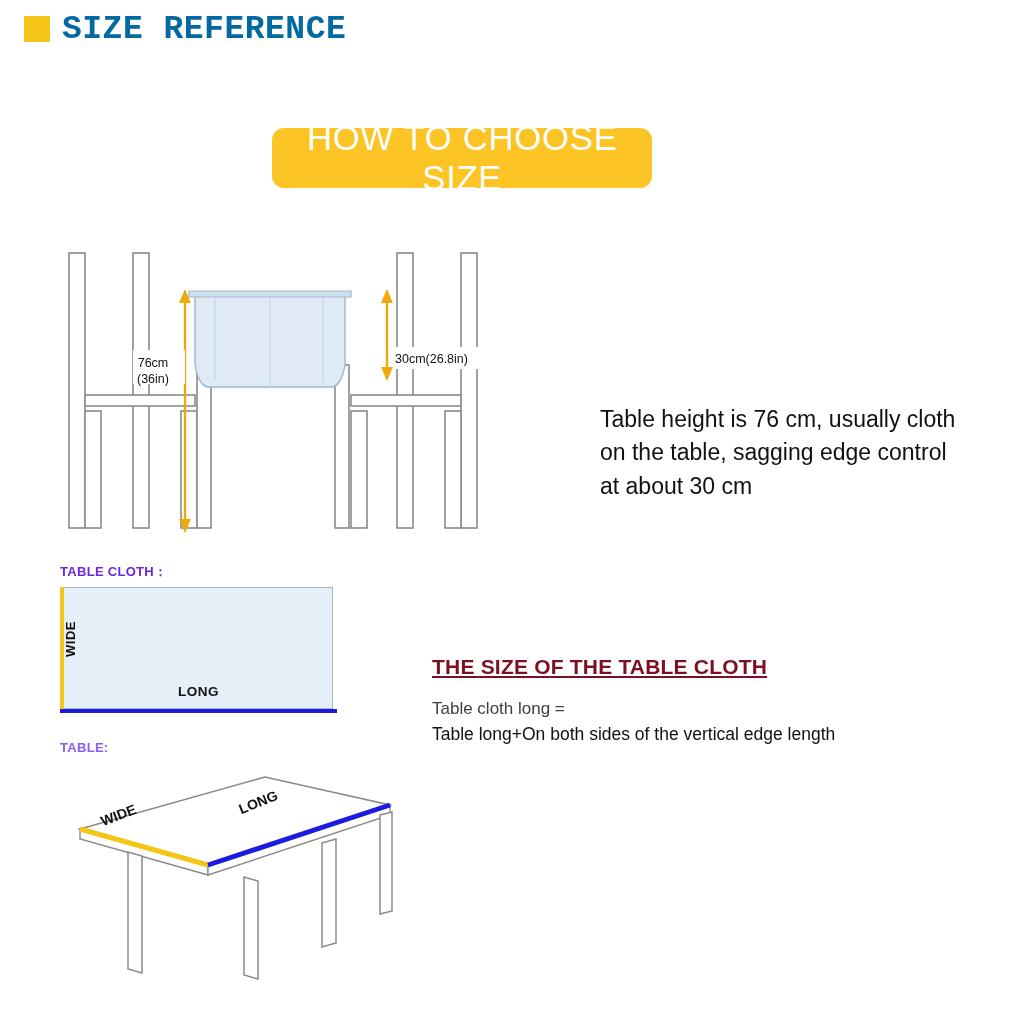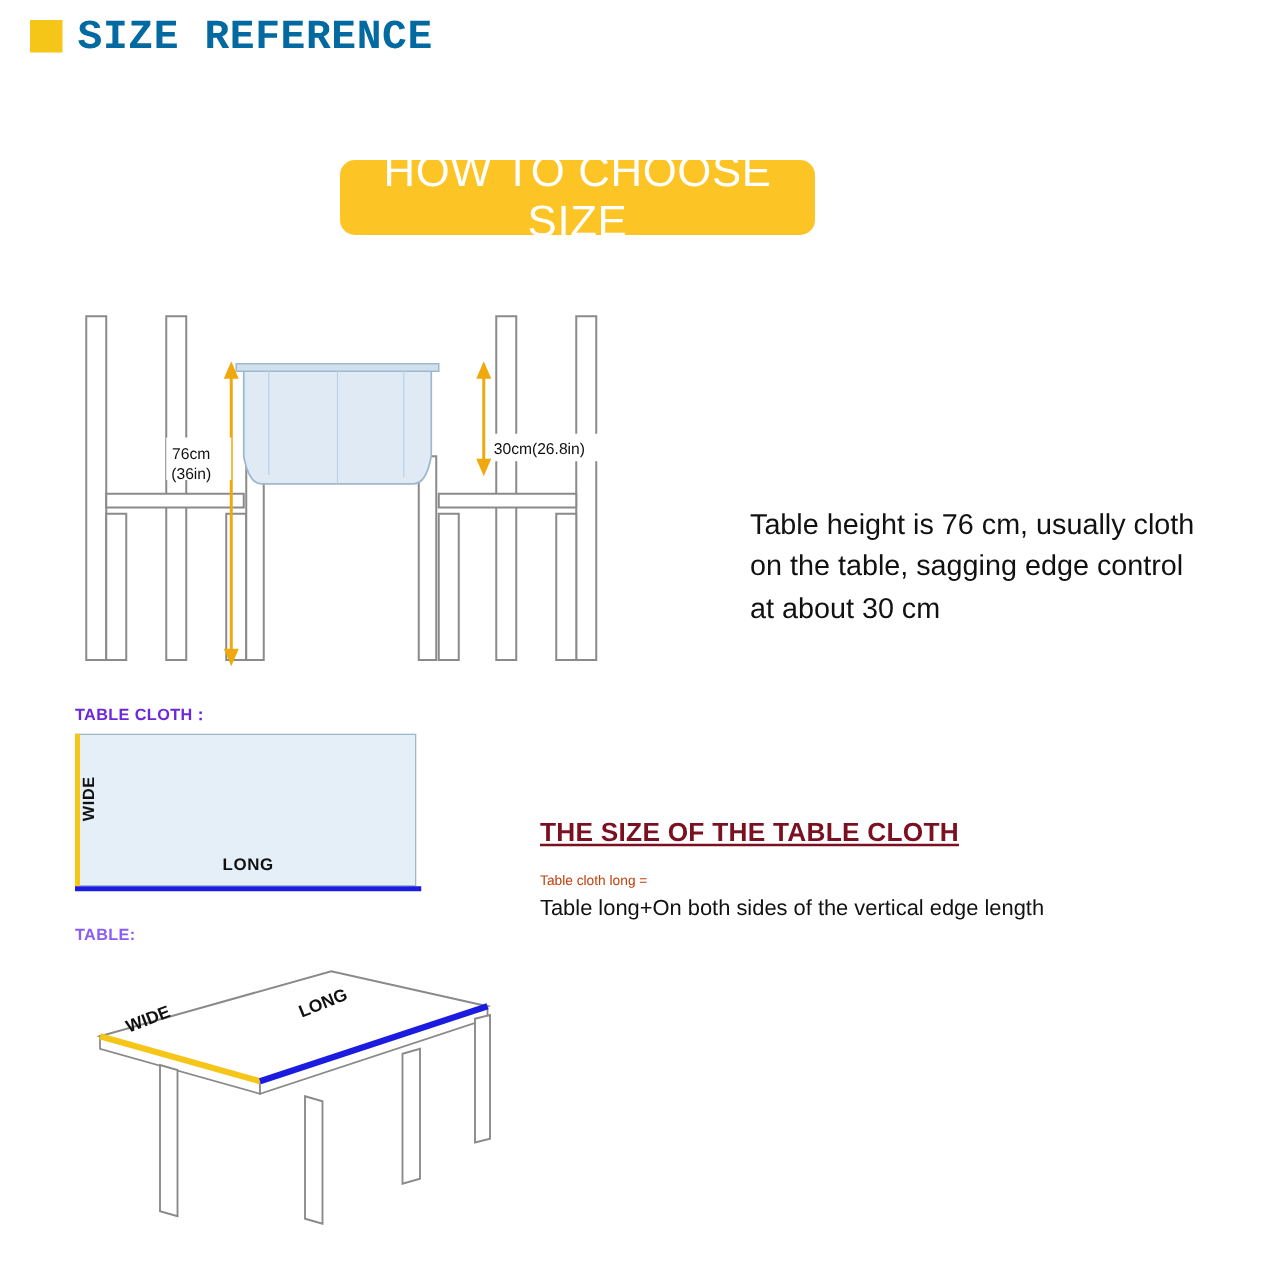--- a/index.html
+++ b/index.html
@@ -186,22 +186,22 @@
   #size-heading {
     font-size: 21px;
     font-weight: bold;
     color: #7a1020;
     letter-spacing: 0.2px;
     margin-bottom: 20px;
     text-decoration: underline;
   }
   .size-rule { margin-bottom: 22px; }
   .rule-title {
-    font-size: 11px;
-    color: #c2410c;
+    font-size: 17px;
+    color: #404040;
     margin-bottom: 5px;
   }
   .rule-body {
     font-size: 17.5px;
     font-weight: normal;
     color: #111;
   }
 </style>
 </head>
 <body>

